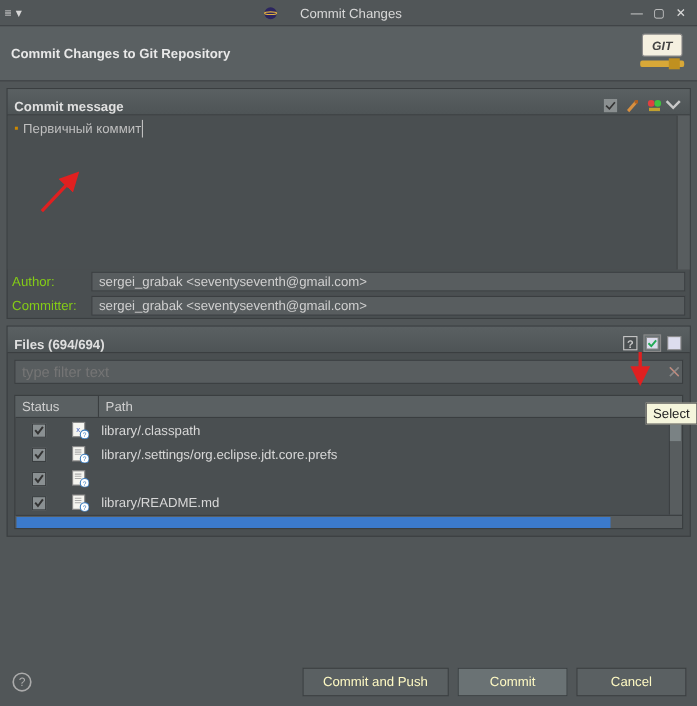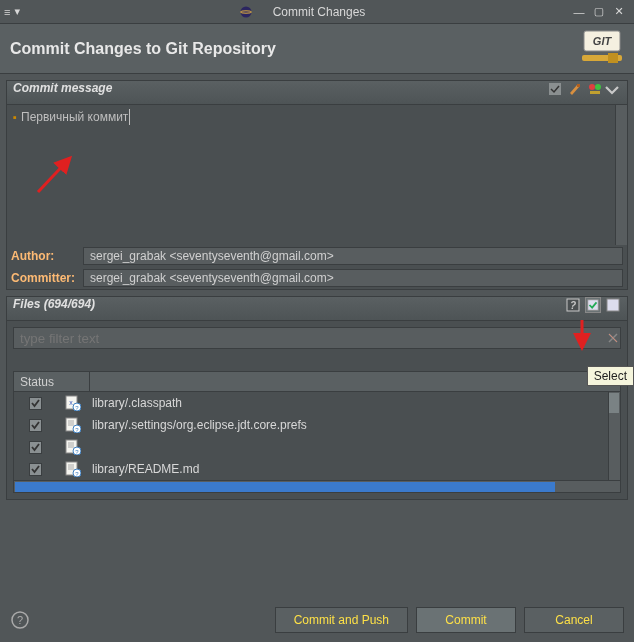--- a/index.html
+++ b/index.html
@@ -30,40 +30,39 @@
   .eclipse-icon { width:14px; height:14px; display:inline-block; }
 
   
   .header {
     height: 50px;
     background: #5a6062;
     border-bottom: 1px solid #3a3e40;
     display:flex; align-items:center; justify-content:space-between;
     padding: 0 10px;
   }
-  .header-title { font-size:16px; font-weight:bold; color:#e8e8e8; }
+  .header-title { font-size:12px; font-weight:bold; color:#e8e8e8; }
   .git-icon { width:44px; height:36px; }
 
   .body-pad { padding: 6px; }
 
   
   .section {
     border: 1px solid #3a3e40;
     background: #4a4f51;
     margin-bottom: 6px;
   }
   .section-head {
     height: 24px;
     background: linear-gradient(#5a6062,#4e5456);
-    display:flex; align-items:flex-start;
+    display:flex; align-items:flex-end;
     padding: 0 6px;
     font-weight:bold;
     color:#e0e0e0;
     border-bottom: 1px solid #3a3e40;
-    font-style: italic;
   }
   .section-head .spacer { flex:1; }
   .head-icon { width:16px; height:16px; margin-left:4px; display:flex; align-items:center; justify-content:center; cursor:pointer;}
   .chevron { width:18px; height:18px; display:flex; align-items:center; justify-content:center; color:#c8c8c8; cursor:pointer;}
 
   
   .msg-area {
     height: 140px;
     background: #4a4f51;
     position: relative;
@@ -78,38 +77,38 @@
     height:16px; line-height:16px;
   }
   .msg-scroll { position:absolute; right:0; top:0; bottom:0; width:12px; background:#585d5f; border-left:1px solid #3a3e40; }
 
   .author-row {
     display:flex; align-items:center;
     height:22px;
     padding: 0 4px;
     gap:6px;
   }
-  .author-row label { width:66px; color:#fdba74;font-weight:bold; }
+  .author-row label { width:66px; color:#84cc16; }
   .author-row .val {
     flex:1; height:18px; background:#585d5f; border:1px solid #3a3e40;
     padding: 1px 6px; color:#d0d0d0; line-height:15px;
   }
 
   
   .files-body { padding:6px; }
   .filter-input {
     width:100%; height:22px;
     background:#585d5f; border:1px solid #3a3e40;
     color:#8a8f90; padding: 2px 6px;
     position:relative;
   }
   .filter-clear { position:absolute; right:14px; margin-top:-18px; width:14px; height:14px; display:flex; align-items:center; justify-content:center;}
 
   .table {
-    margin-top:22px;
+    margin-top:10px;
     border:1px solid #3a3e40;
     background:#4a4f51;
   }
   .table-head {
     display:flex; height:20px; background:#5a6062; border-bottom:1px solid #3a3e40;
     color:#d0d0d0;
   }
   .col-status { width:76px; padding-left:6px; display:flex; align-items:center; border-right:1px solid #3a3e40;}
   .col-path { flex:1; padding-left:6px; display:flex; align-items:center;}
   .table-body { position:relative; }
@@ -128,21 +127,21 @@
   .bottom {
     position:absolute; left:0; right:0; bottom:0; height:44px;
     display:flex; align-items:center; padding: 0 10px;
     gap:8px;
   }
   .bottom .help { width:20px; height:20px; }
   .bottom .spacer { flex:1; }
   .btn {
     height:26px; padding: 0 18px;
     background:#5a6062; border:1px solid #3a3e40;
-    color:#fde047; display:flex; align-items:center; justify-content:center;
+    color:#fef9c3; display:flex; align-items:center; justify-content:center;
     cursor:pointer;
     min-width:100px;
   }
   .btn.default { background:#6a7274; }
 
   
   .chk {
     width:13px; height:13px; background:#8a9092; border:1px solid #3a3e40;
     display:flex; align-items:center; justify-content:center;
   }
@@ -272,20 +271,21 @@
       <span class="filter-clear">
         <svg viewBox="0 0 14 14">
             <path d="M3 3 L11 11 M11 3 L3 11" stroke="#888" stroke-width="1.5"></path>
             <path d="M3 3 L11 11" stroke="#c87" stroke-width="1"></path>
           </svg>
       </span>
 
       <div class="table">
         <div class="table-head">
           <div class="col-status">Status</div>
+          <div class="col-path">Path</div>
         </div>
         <div class="table-body" id="table-body">
 
           <div class="row">
               <span class="check">
                 <span class="chk">
                   <svg viewBox="0 0 11 11">
                     <path d="M2 5 L4.5 8 L9 2" stroke="#333" fill="none" stroke-width="1.8"></path>
                   </svg>
                 </span>

